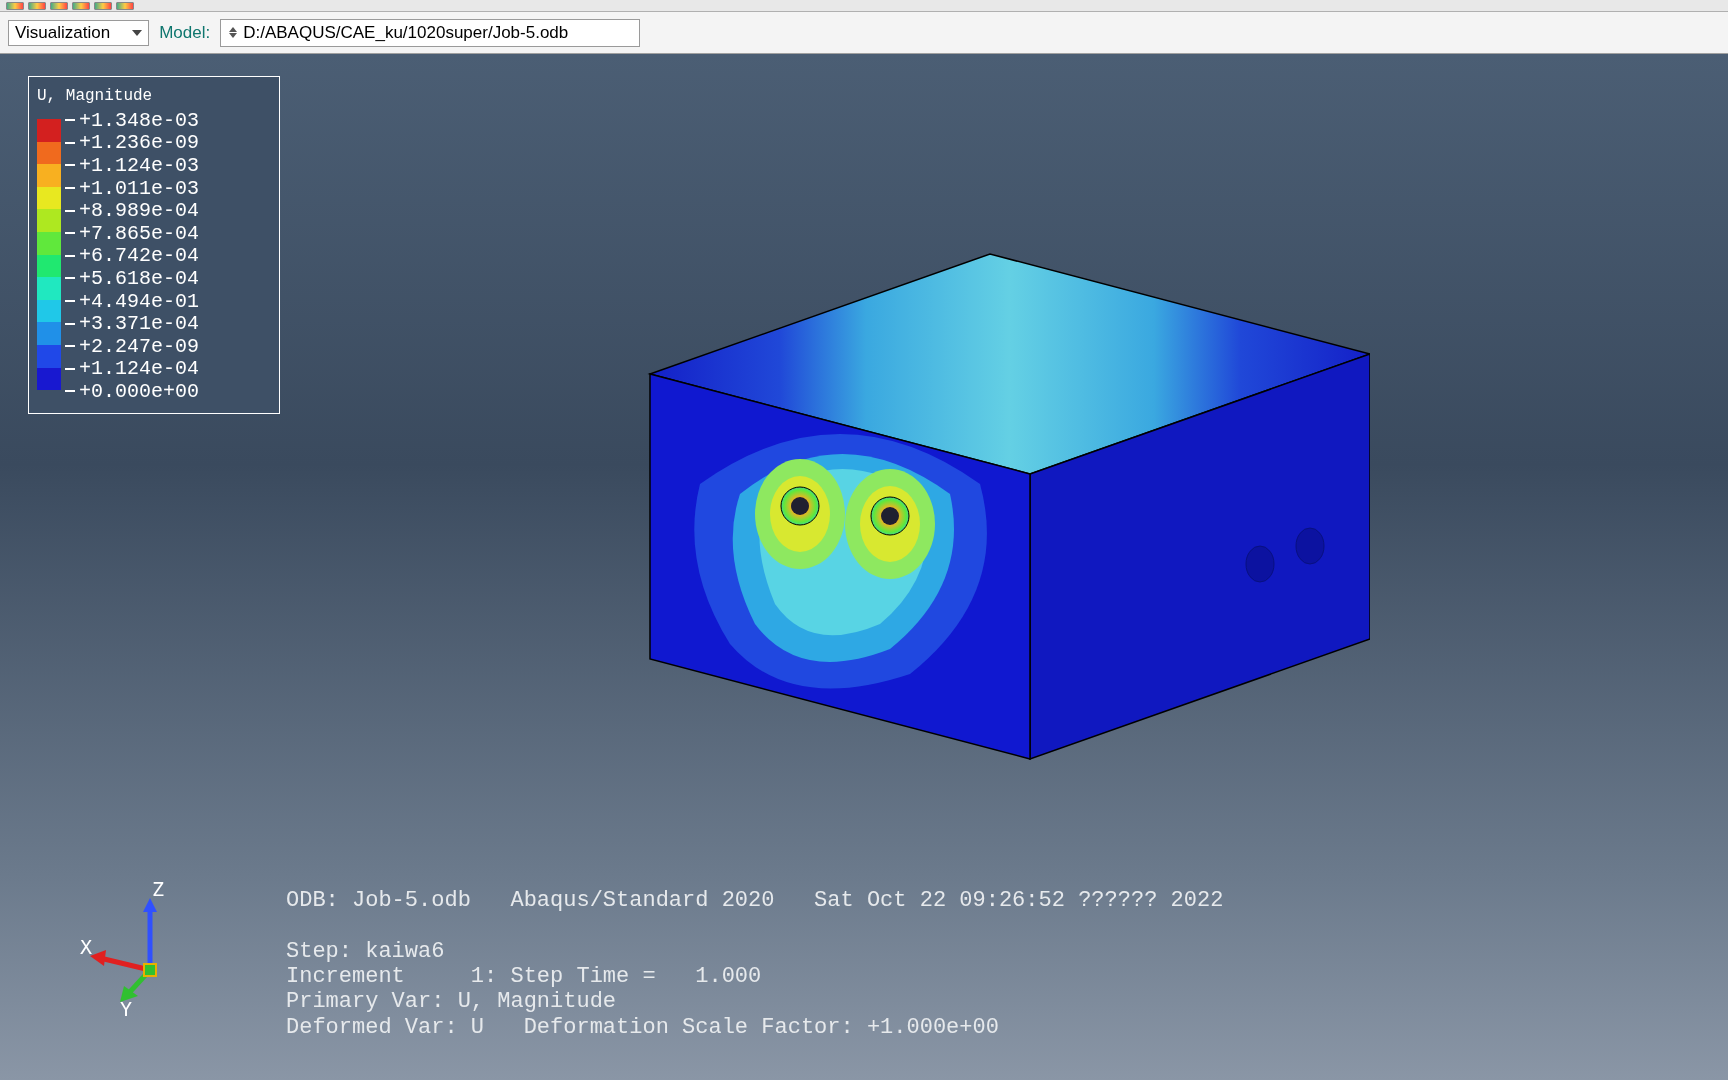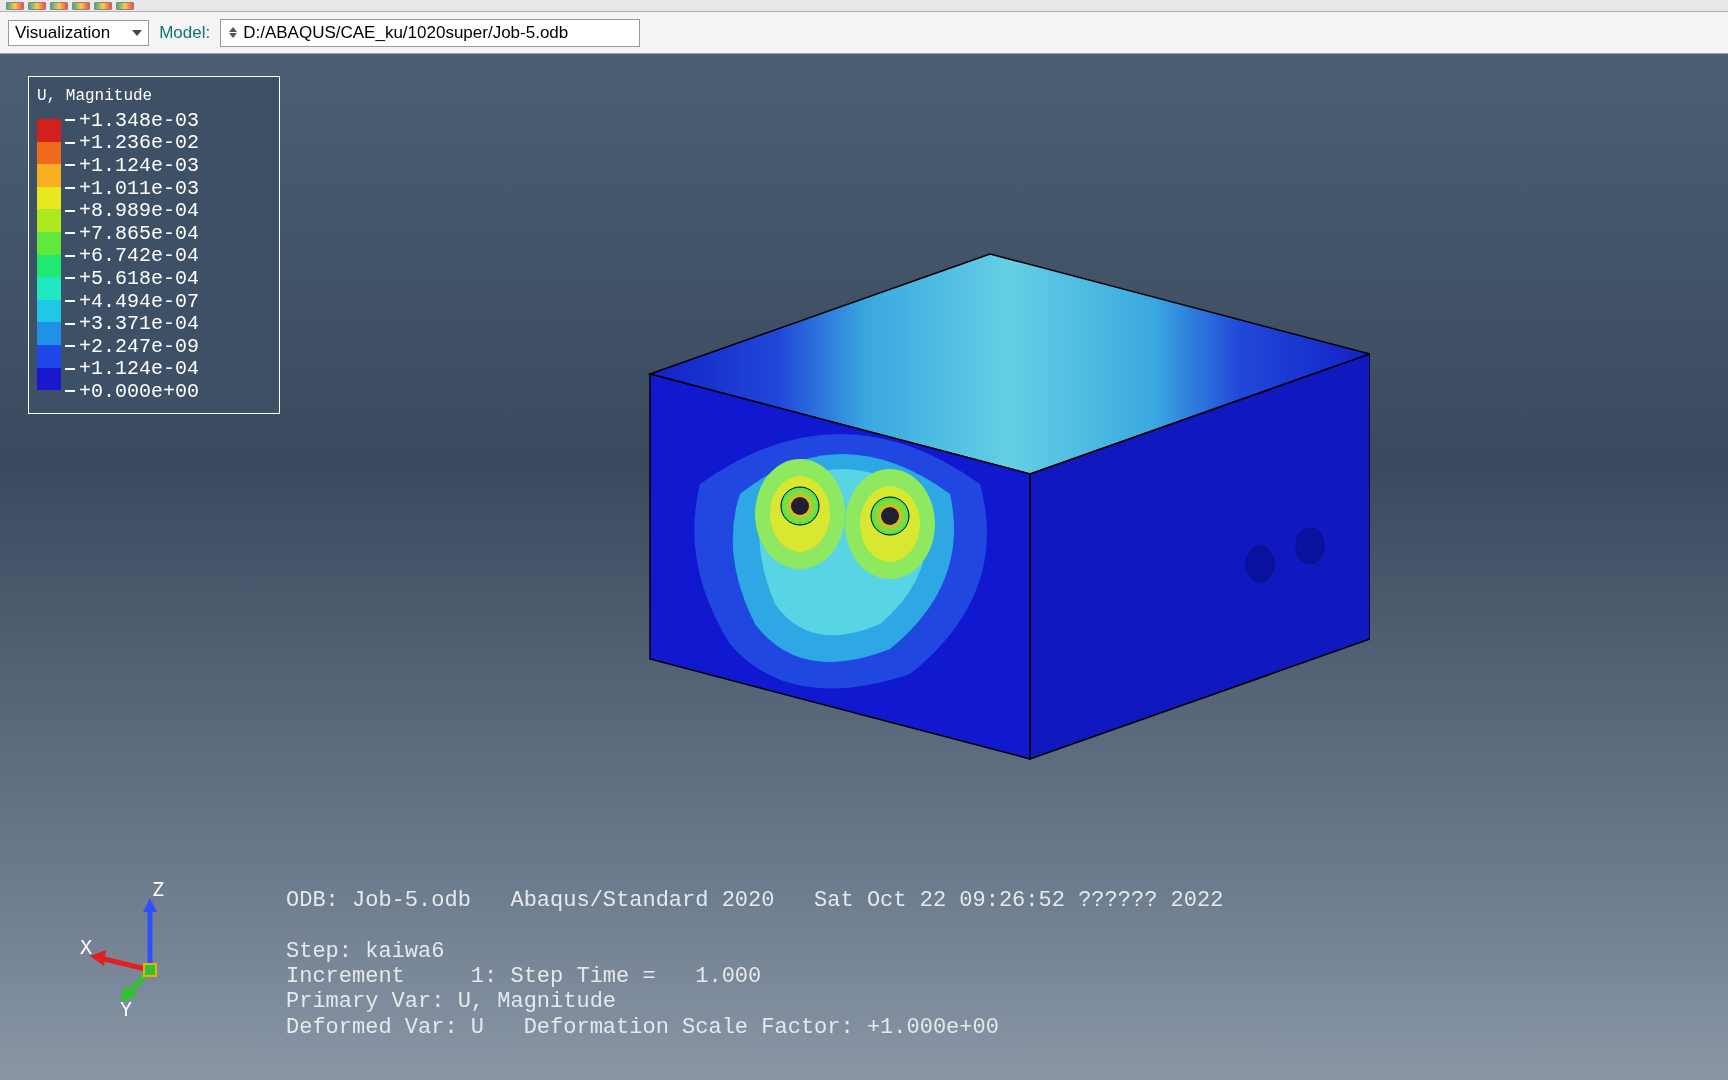--- a/index.html
+++ b/index.html
@@ -93,21 +93,21 @@
           <div class="seg" style="background: rgb(32, 72, 232);"></div>
           <div class="seg" style="background: rgb(24, 24, 208);"></div>
         </div>
       <div id="legend-ticks">
           <div class="tick">
             <span class="dash"></span>
             <span>+1.348e-03</span>
           </div>
           <div class="tick">
             <span class="dash"></span>
-            <span>+1.236e-02</span>
+            <span>+1.236e-09</span>
           </div>
           <div class="tick">
             <span class="dash"></span>
             <span>+1.124e-03</span>
           </div>
           <div class="tick">
             <span class="dash"></span>
             <span>+1.011e-03</span>
           </div>
           <div class="tick">
@@ -121,21 +121,21 @@
           <div class="tick">
             <span class="dash"></span>
             <span>+6.742e-04</span>
           </div>
           <div class="tick">
             <span class="dash"></span>
             <span>+5.618e-04</span>
           </div>
           <div class="tick">
             <span class="dash"></span>
-            <span>+4.494e-07</span>
+            <span>+4.494e-01</span>
           </div>
           <div class="tick">
             <span class="dash"></span>
             <span>+3.371e-04</span>
           </div>
           <div class="tick">
             <span class="dash"></span>
             <span>+2.247e-09</span>
           </div>
           <div class="tick">

